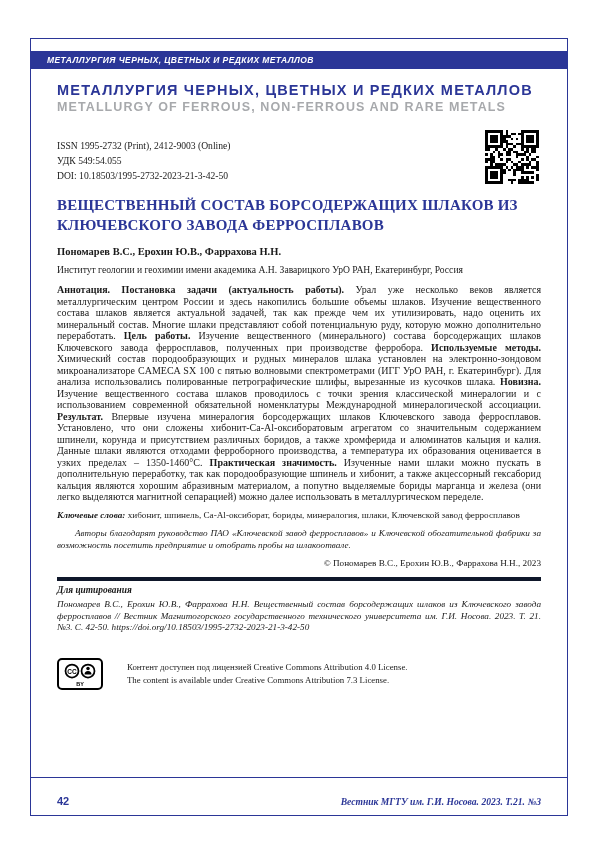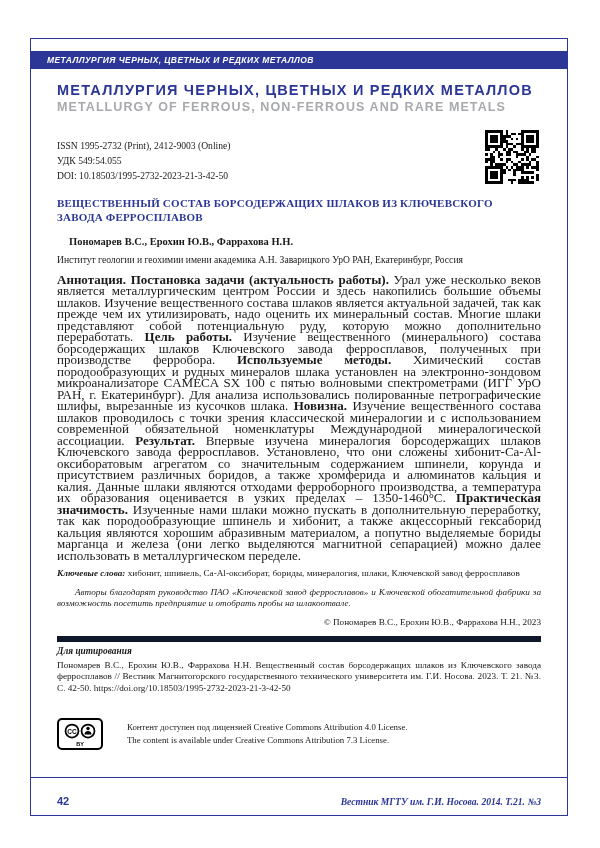--- a/index.html
+++ b/index.html
@@ -58,39 +58,38 @@
   .meta-row{
     margin-top:16px;
     display:flex;
     justify-content:space-between;
     align-items:flex-end;
   }
   .meta-left{font-size:9.6px;line-height:1.55;}
   .qr{width:54px;height:54px;margin-right:2px;}
   .article-title{
     margin:12px 0 0 0;
-    font-size:11px;
+    font-size:15px;
     font-weight:bold;
     line-height:1.3;
     color:var(--accent);
     letter-spacing:.2px;
   }
   .authors{
     margin-top:11px;
     font-size:10.5px;
     font-weight:bold;
-    margin-left:12px;
   }
   .affiliation{
     margin-top:7px;
     font-size:9.6px;
   }
   .abstract{
     margin:9px 0 0 0;
-    font-size:13px;
+    font-size:10px;
     line-height:11.5px;
     text-align:justify;
   }
   .keywords{
     margin:7px 0 0 0;
     font-size:9.2px;
     line-height:11.5px;
     text-align:justify;
   }
   .acknowledgment{
@@ -101,33 +100,34 @@
     text-indent:18px;
     text-align:justify;
   }
   .copyright{
     margin-top:7px;
     font-size:9.2px;
     text-align:right;
   }
   .citation-block{
     margin-top:9px;
-    border-top:6px solid #0f172a;
+    border-top:4px solid #0f172a;
     padding-top:4px;
   }
   .citation-header{
     font-size:9.4px;
     font-weight:bold;
     font-style:italic;
   }
   .citation-text{
     margin:4px 0 0 0;
     font-size:9.2px;
     line-height:11.5px;
     text-align:justify;
+    font-style:italic;
   }
   .license-row{
     margin-top:24px;
     display:flex;
     align-items:center;
     gap:24px;
   }
   .cc-badge{width:46px;height:32px;flex:0 0 auto;}
   .license-text{font-size:8.8px;line-height:1.45;}
   .footer{
@@ -439,17 +439,17 @@
         <div class="license-text">
           <div>Контент доступен под лицензией Creative Commons Attribution 4.0 License.</div>
           <div>The content is available under Creative Commons Attribution 7.3 License.</div>
         </div>
       </div>
 
     </div>
 
     <div class="footer">
       <span class="page-num">42</span>
-      <span class="journal-ref">Вестник МГТУ им. Г.И. Носова. 2014. Т.21. №3</span>
+      <span class="journal-ref">Вестник МГТУ им. Г.И. Носова. 2023. Т.21. №3</span>
     </div>
 
   </div>
 </div>
 
 </body></html>

